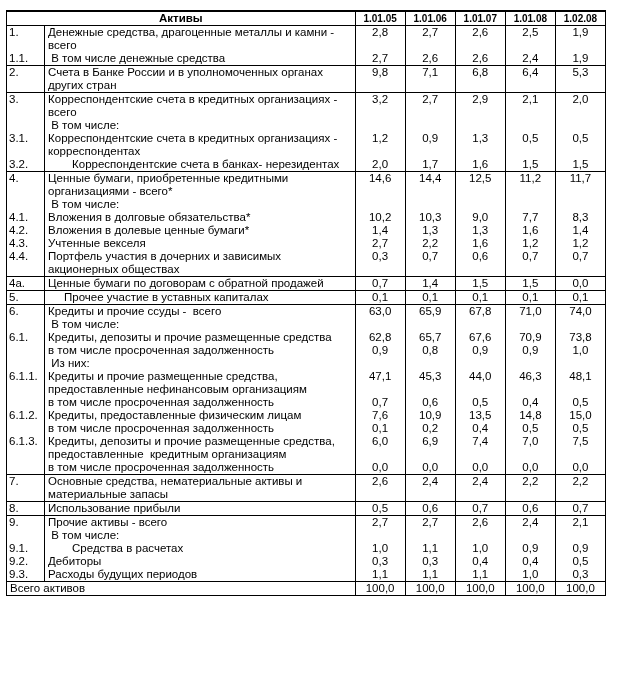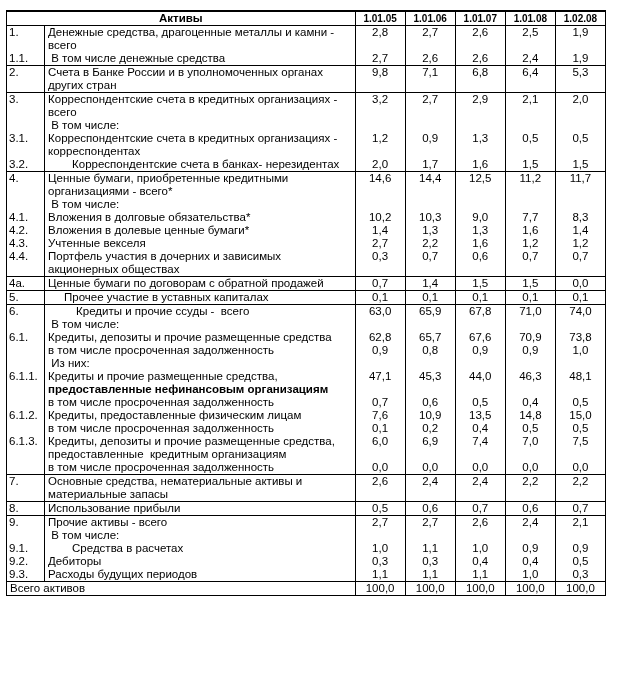--- a/index.html
+++ b/index.html
@@ -210,21 +210,21 @@
           </td>
           <td class="val">0,1</td>
           <td class="val">0,1</td>
           <td class="val">0,1</td>
           <td class="val">0,1</td>
           <td class="val">0,1</td>
         </tr>
         <tr class="grp-start">
           <td class="num">6.</td>
           <td>
-            <span class="line" style="white-space: pre; margin-left: 28px;">Кредиты и прочие ссуды -  всего</span>
+            <span class="line" style="white-space: pre;">Кредиты и прочие ссуды -  всего</span>
           </td>
           <td class="val">63,0</td>
           <td class="val">65,9</td>
           <td class="val">67,8</td>
           <td class="val">71,0</td>
           <td class="val">74,0</td>
         </tr>
         <tr>
           <td class="num"></td>
           <td>
@@ -266,21 +266,21 @@
           <td class="val"></td>
           <td class="val"></td>
           <td class="val"></td>
           <td class="val"></td>
           <td class="val"></td>
         </tr>
         <tr>
           <td class="num">6.1.1.</td>
           <td>
             <span class="line" style="white-space: pre;">Кредиты и прочие размещенные средства,</span>
-            <span class="line" style="white-space: pre; font-weight: bold;">предоставленные нефинансовым организациям</span>
+            <span class="line" style="white-space: pre;">предоставленные нефинансовым организациям</span>
           </td>
           <td class="val">47,1</td>
           <td class="val">45,3</td>
           <td class="val">44,0</td>
           <td class="val">46,3</td>
           <td class="val">48,1</td>
         </tr>
         <tr>
           <td class="num"></td>
           <td>

